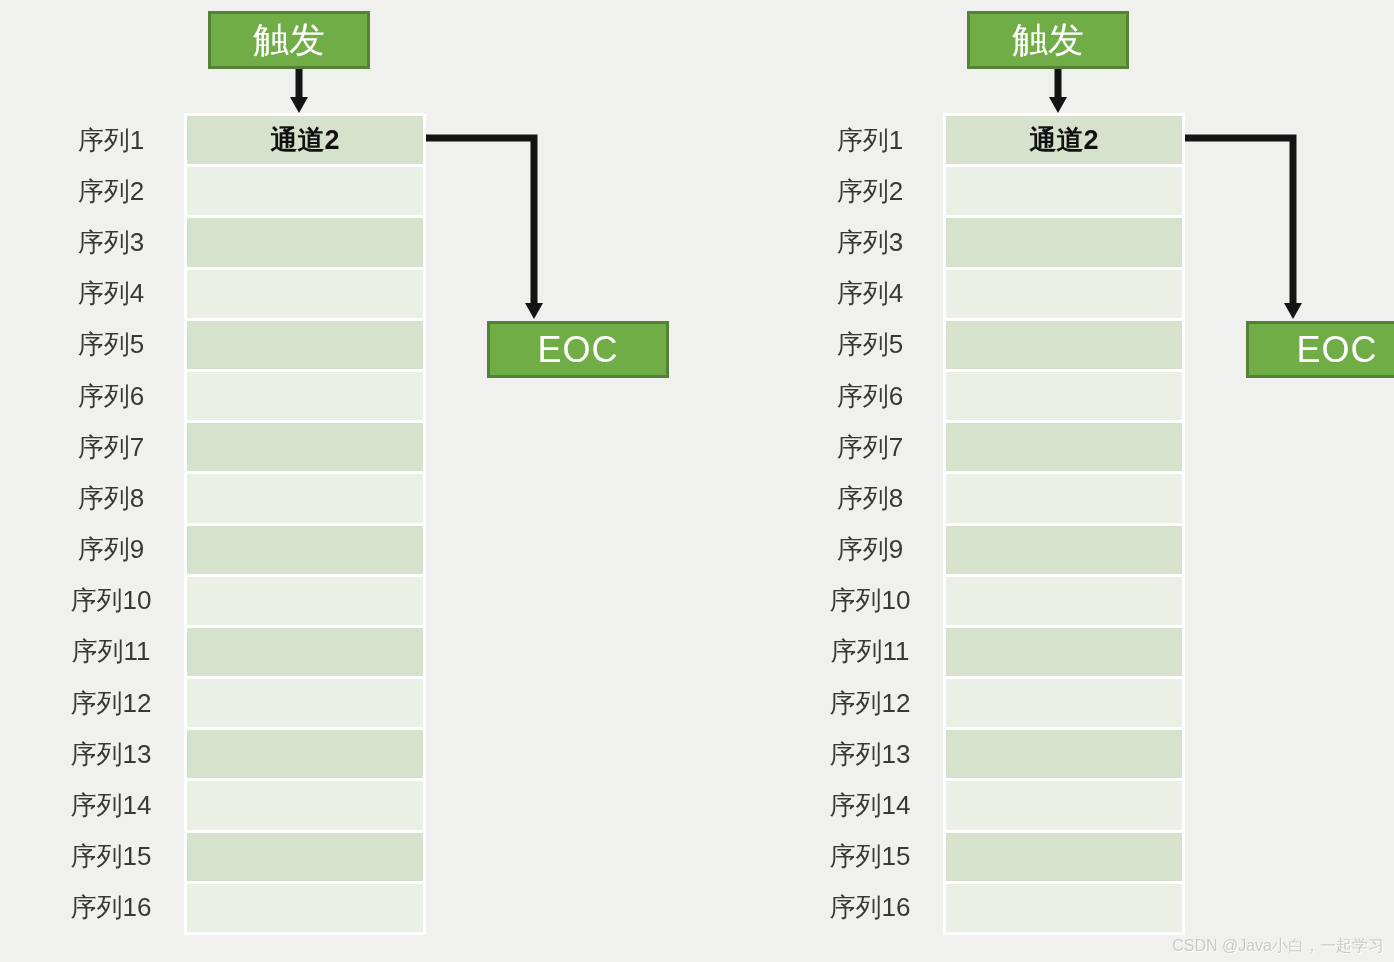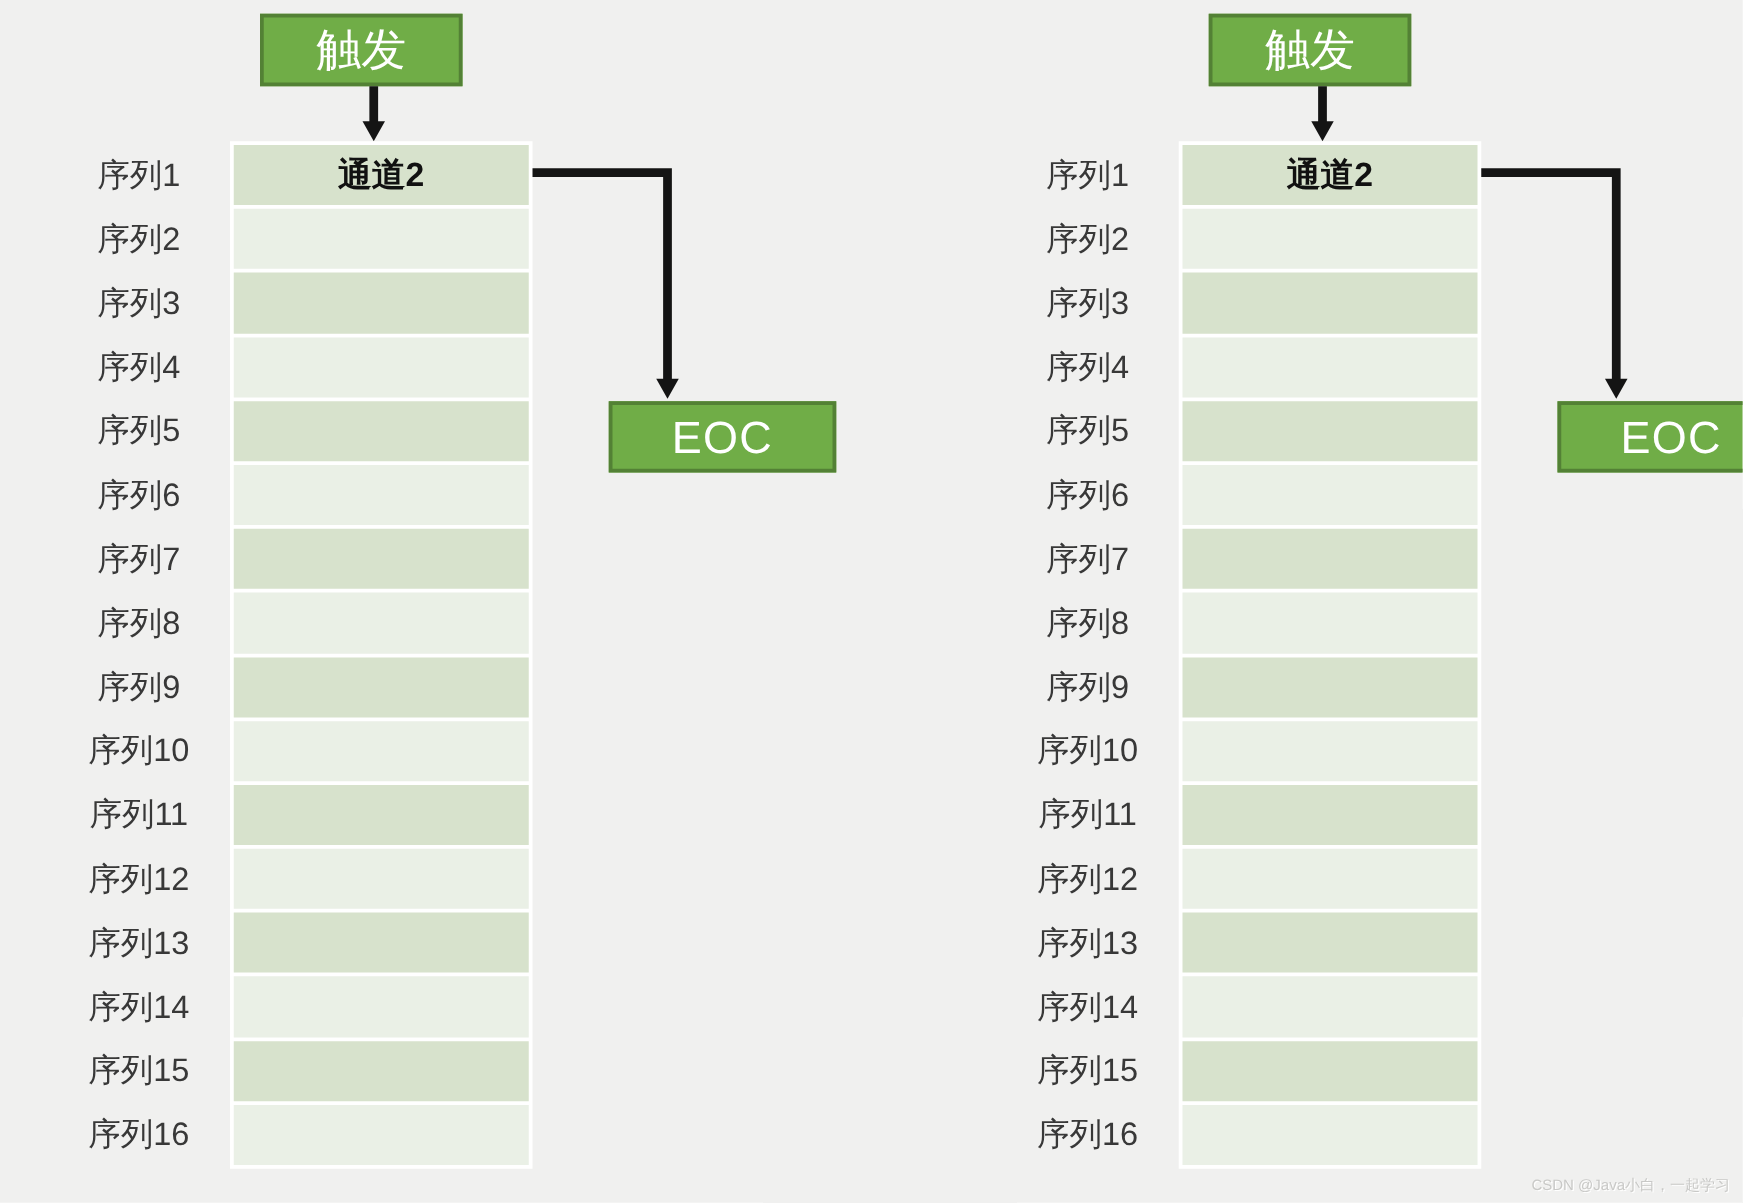--- a/index.html
+++ b/index.html
@@ -102,21 +102,21 @@
     width: 700px;
     height: 962px;
     pointer-events: none;
     color: var(--arrow-black, #141414);
   }
 
   .watermark {
     position: absolute;
     right: 10px;
     bottom: 5px;
-    font-size: 12px;
+    font-size: 16px;
     color: var(--watermark-text, #c9c9c7);
     text-shadow: 1px 1px 0 rgba(255,255,255,0.95);
     white-space: nowrap;
   }
 </style>
 </head>
 <body>
 
 <div class="page">
 

